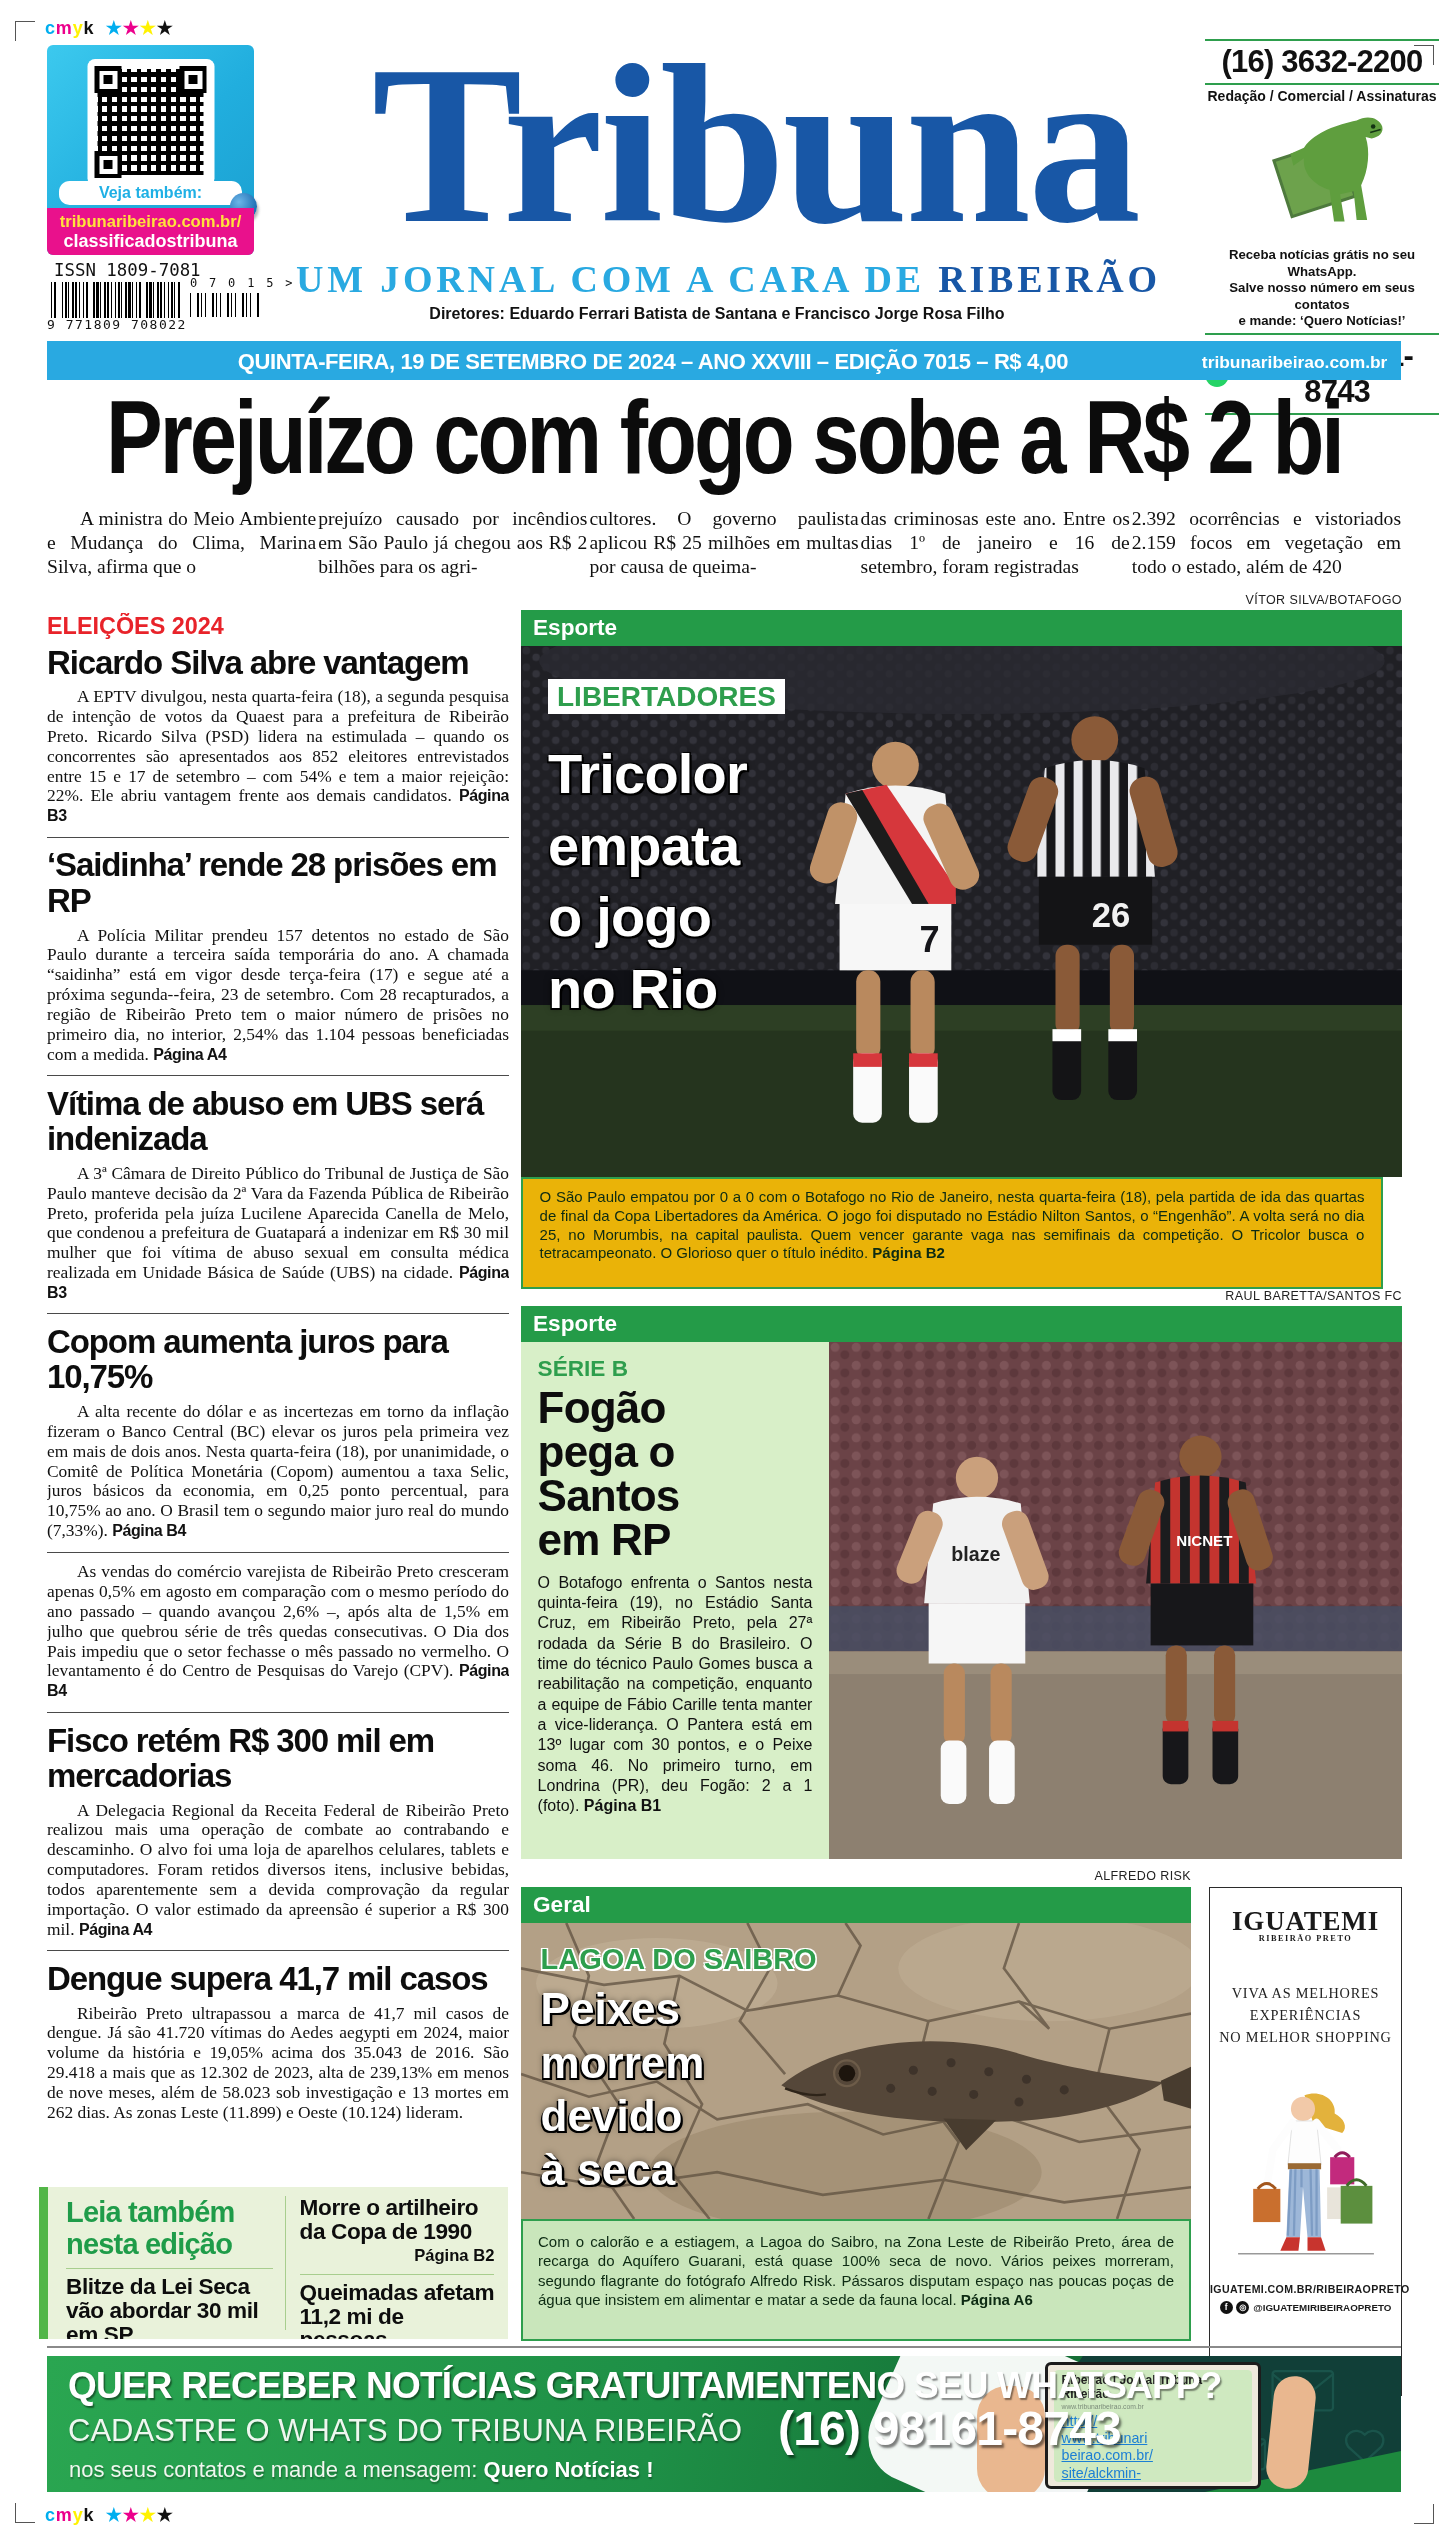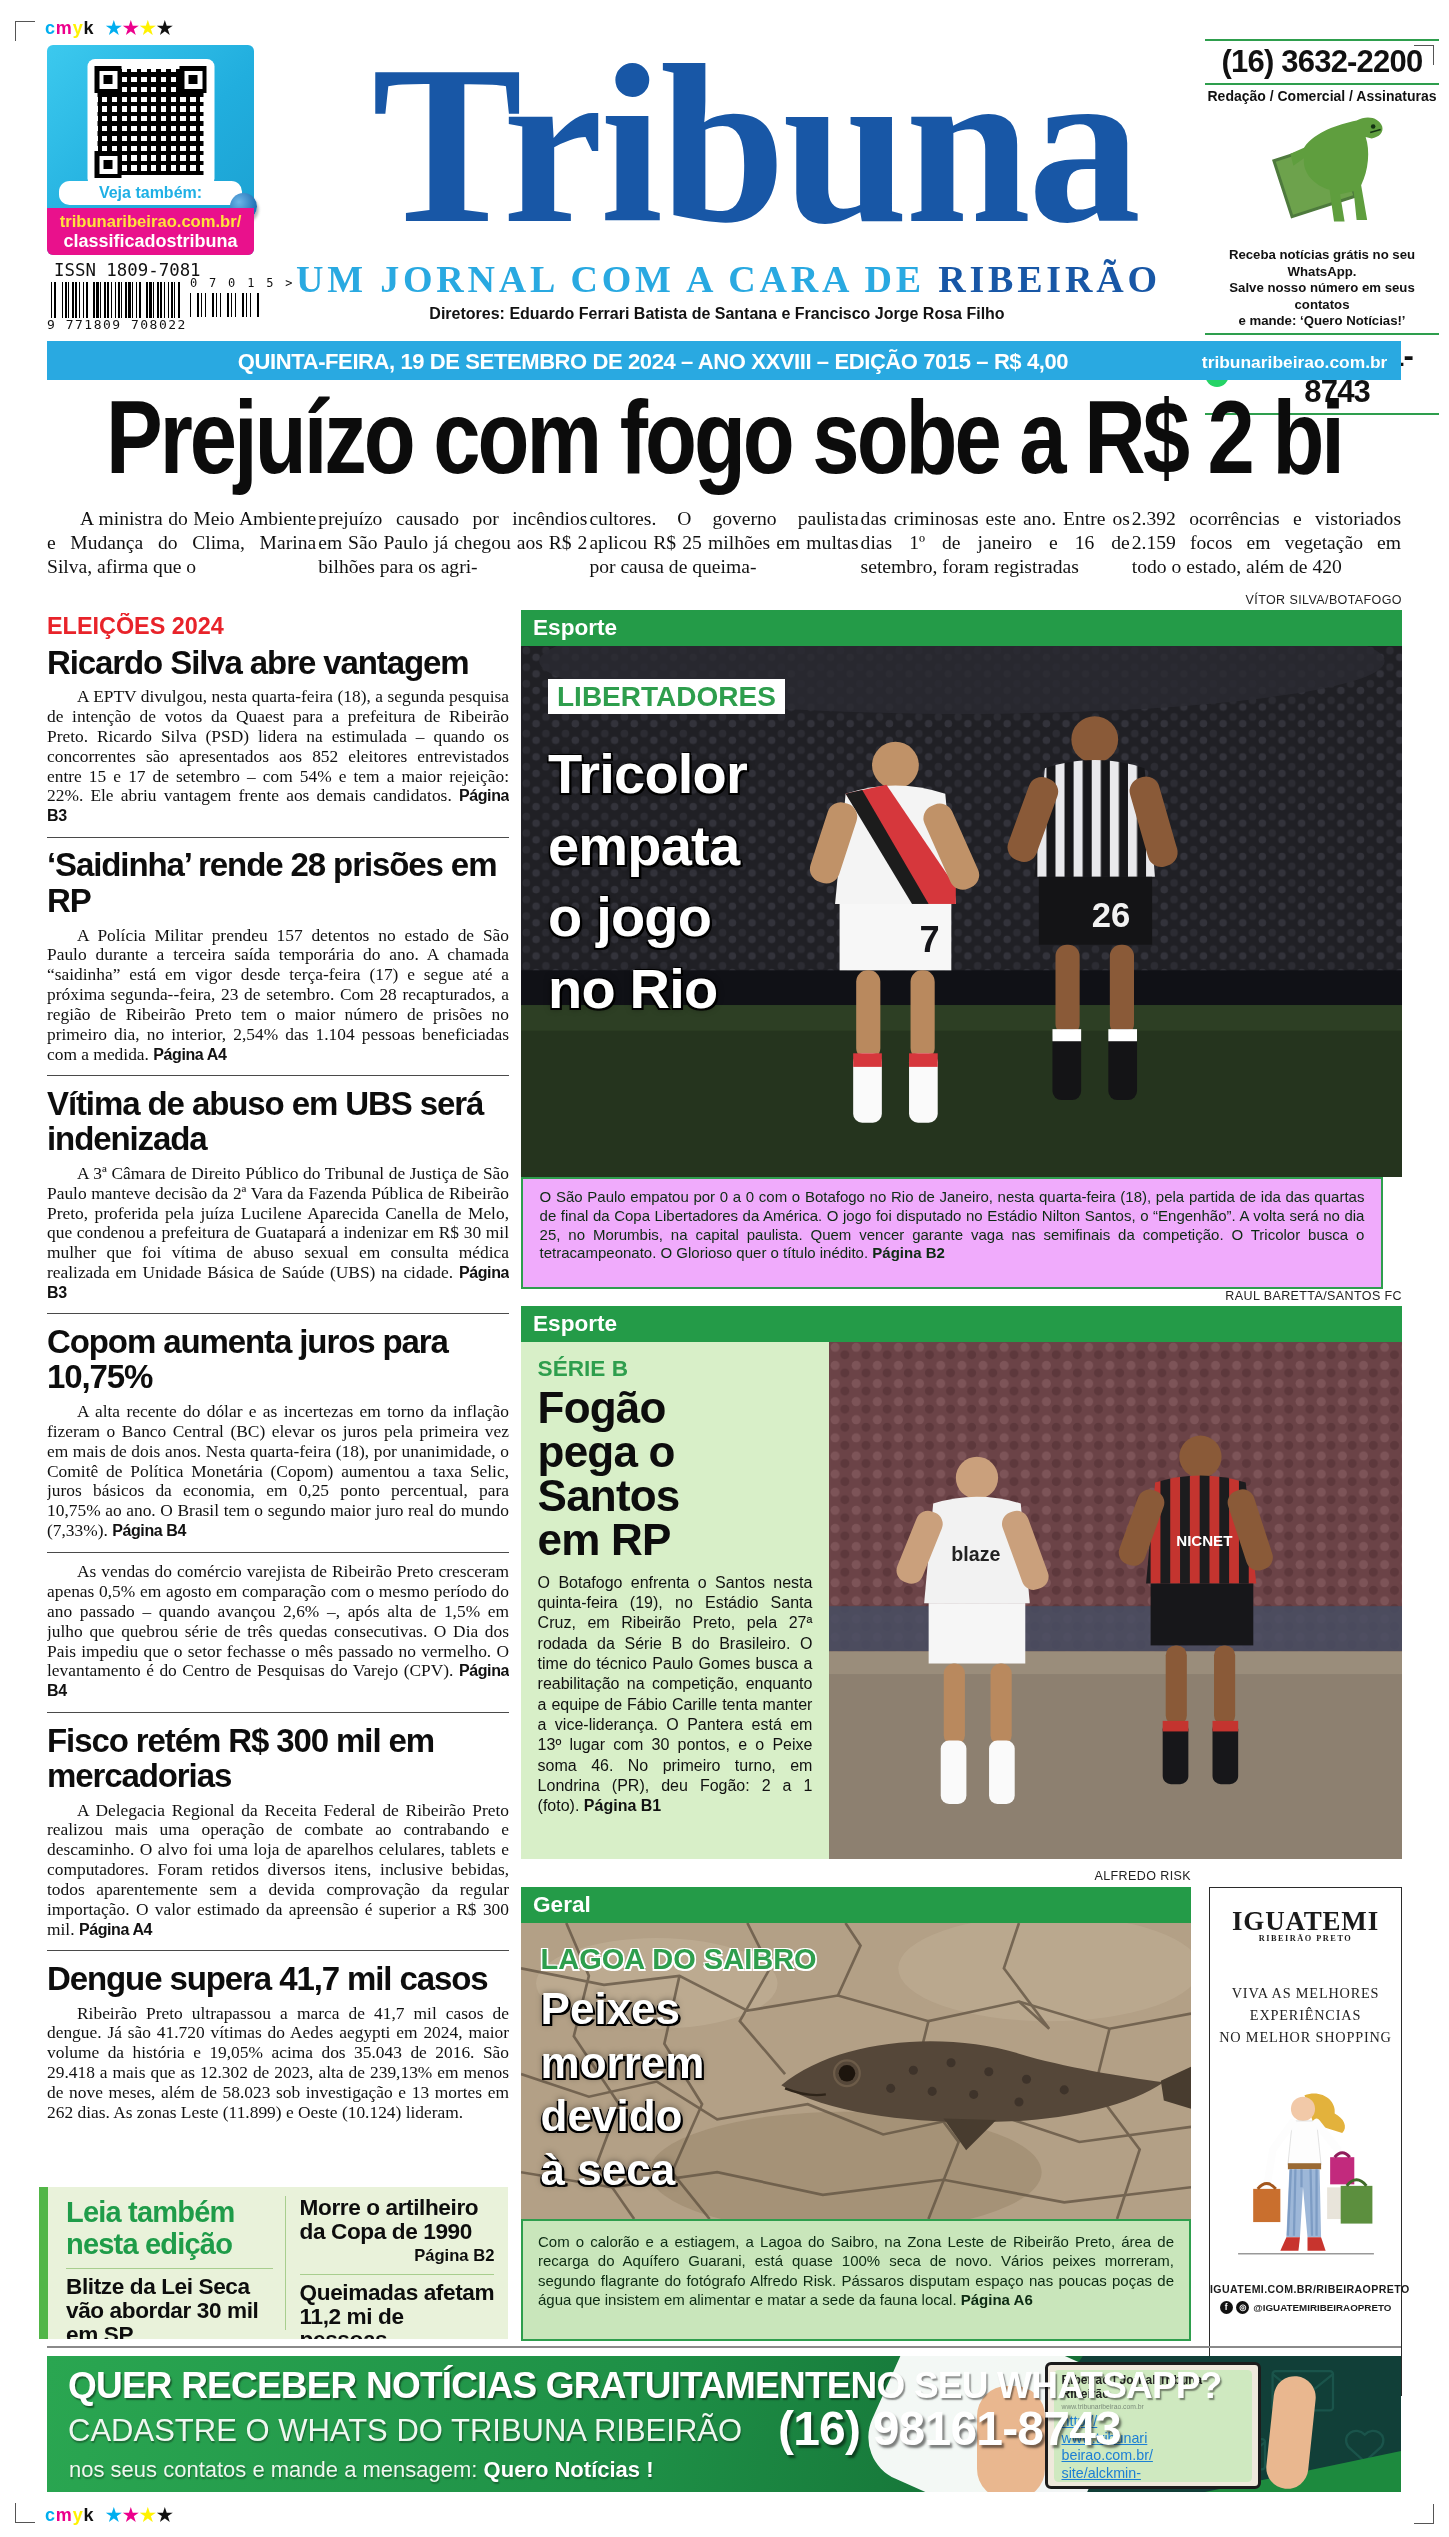--- a/index.html
+++ b/index.html
@@ -74,21 +74,21 @@
 
   
   .credit{font-size:12.5px;color:#222;text-align:right;letter-spacing:0.4px;}
   .section-bar{height:36px;background:#249B48;color:#fff;font-weight:bold;font-size:22.6px;line-height:36px;padding-left:12px;}
   #credit1{left:521px;top:593px;width:881px;}
   #bar1{left:521px;top:610px;width:881px;}
   #photo1{left:521px;top:646px;width:881px;height:531px;overflow:hidden;background:#17171b;}
   .photo-kicker{display:inline-block;background:#fff;color:#2E9E4D;font-weight:800;font-size:28px;padding:1.5px 9px;}
   .overlay-h{font-weight:800;color:#fff;font-size:56px;line-height:1.28;letter-spacing:-0.8px;
     text-shadow:2.3px 2.3px 0 #000,-1.5px 1.5px 0 #000,1.5px -1.5px 0 #000,0 0 7.5px rgba(0,0,0,.6);}
-  #caption1{left:521px;top:1177px;width:862px;height:112px;background:#f0abfc;border:2.3px solid #2E9E4D;
+  #caption1{left:521px;top:1177px;width:862px;height:112px;background:#eab308;border:2.3px solid #2E9E4D;
     padding:9px 16.6px;font-size:15px;line-height:1.25;text-align:justify;color:#0d2b13;overflow:hidden;}
   .caption b{font-size:15px;}
   #credit2{left:521px;top:1289px;width:881px;}
   #bar2{left:521px;top:1306px;width:881px;}
   #serie-row{left:521px;top:1342px;width:881px;height:517px;display:flex;}
   #serie-panel{width:308px;background:#D8EFC8;padding:13.6px 16.6px;}
   .kicker-green{color:#2E9E4D;font-weight:800;font-size:22.6px;}
   .panel-h{font-weight:800;font-size:44px;line-height:1.0;letter-spacing:-0.8px;color:#0d0d0d;}
   #serie-body{margin-top:10.6px;font-size:16px;line-height:1.27;text-align:justify;color:#111;}
   #serie-body b{font-size:16px;}

